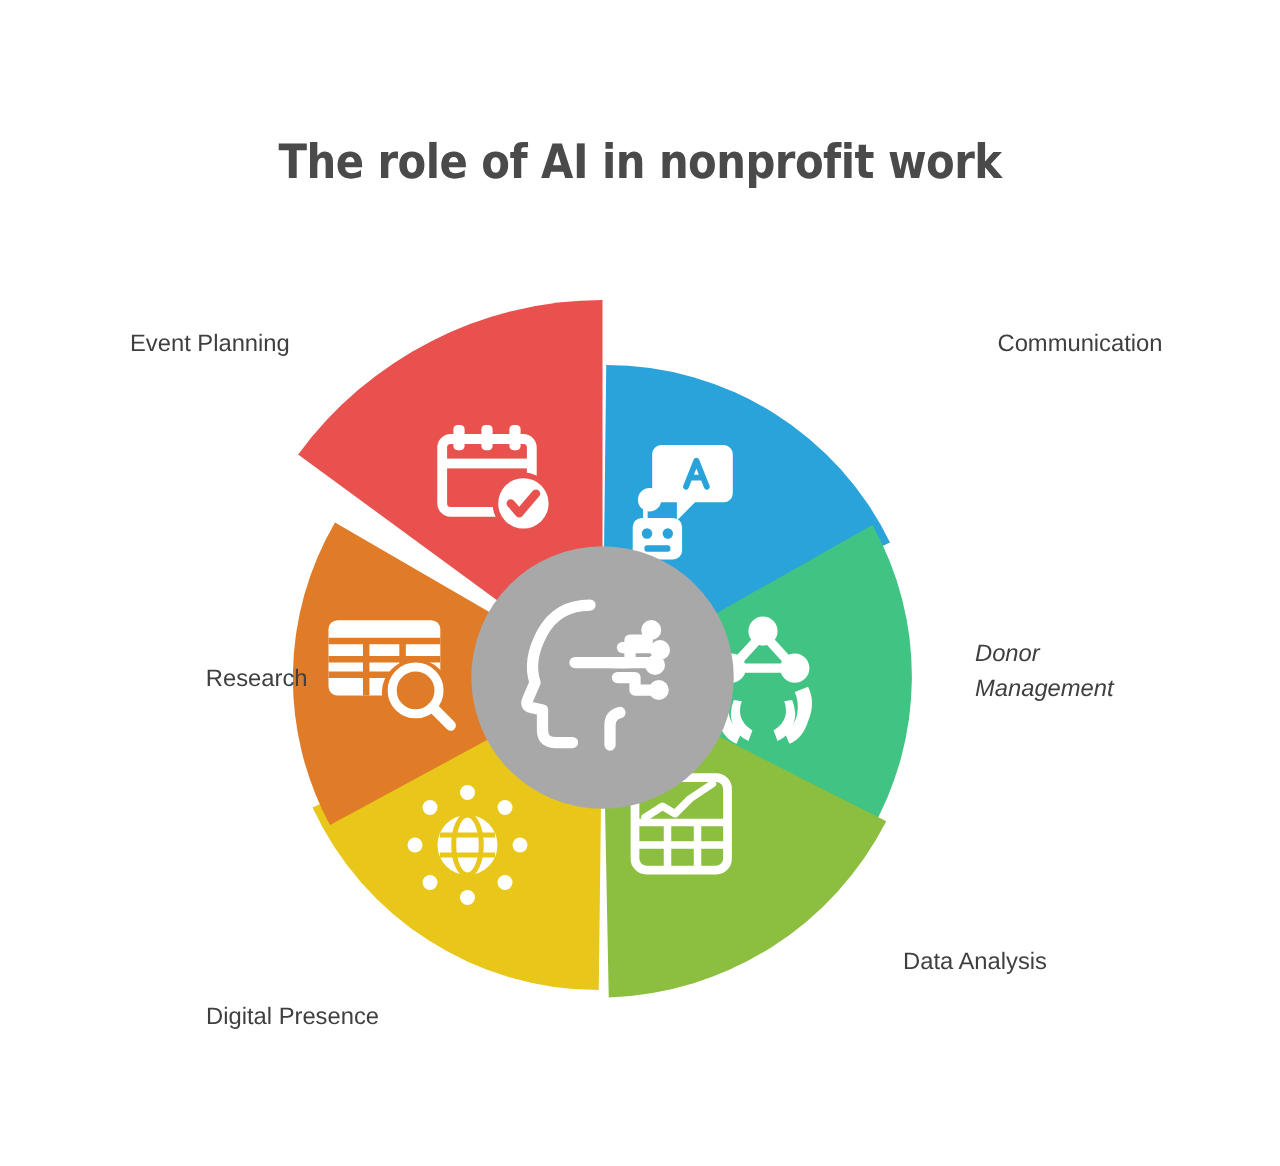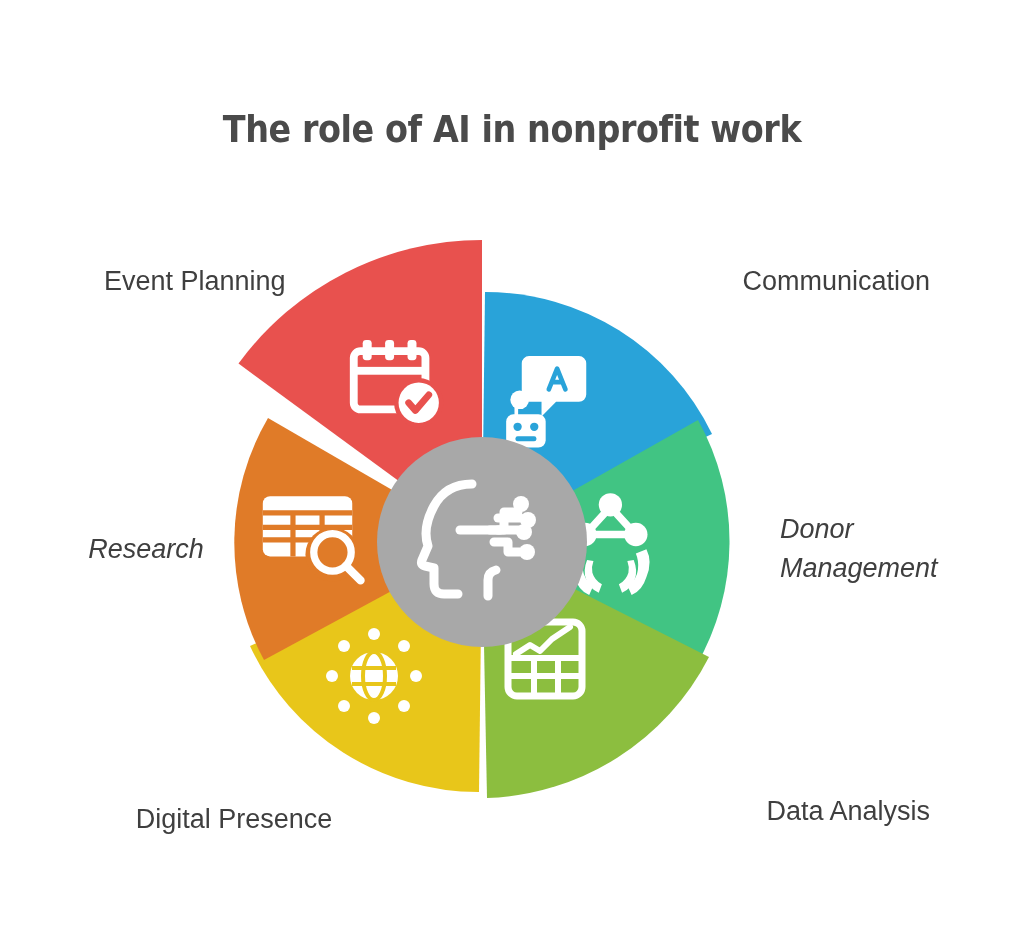--- a/index.html
+++ b/index.html
@@ -39,32 +39,32 @@
     height: 640px;
   }
   #wheel-svg {
     display: block;
     width: 620px;
     height: 640px;
   }
 
   .seg-label {
     position: absolute;
-    font-size: 27px;
+    font-size: 19px;
     line-height: 1.45;
     color: #3f3f3f;
     font-family: "Liberation Sans", sans-serif;
     white-space: pre-line;
   }
   #label-event-planning   { left: 104px; top: 262px; width: 250px; text-align: left; }
   #label-communication    { left: 630px; top: 262px; width: 300px; text-align: right; }
   #label-donor-management { left: 780px; top: 510px; width: 230px; text-align: left; font-style: italic; }
-  #label-data-analysis    { left: 630px; top: 792px; width: 300px; text-align: right; }
+  #label-data-analysis    { left: 630px; top: 756px; width: 300px; text-align: center; }
   #label-digital-presence { left: 84px;  top: 800px; width: 300px; text-align: center; }
-  #label-research         { left: 46px;  top: 530px; width: 200px; text-align: center; font-style: italic; }
+  #label-research         { left: 46px;  top: 530px; width: 200px; text-align: right; }
 </style>
 </head>
 <body>
 
 <h1 id="page-title">The role of AI in nonprofit work</h1>
 
 <div id="wheel-wrap">
   <svg id="wheel-svg" viewBox="0 0 620 640" xmlns="http://www.w3.org/2000/svg">
 
     <g>

